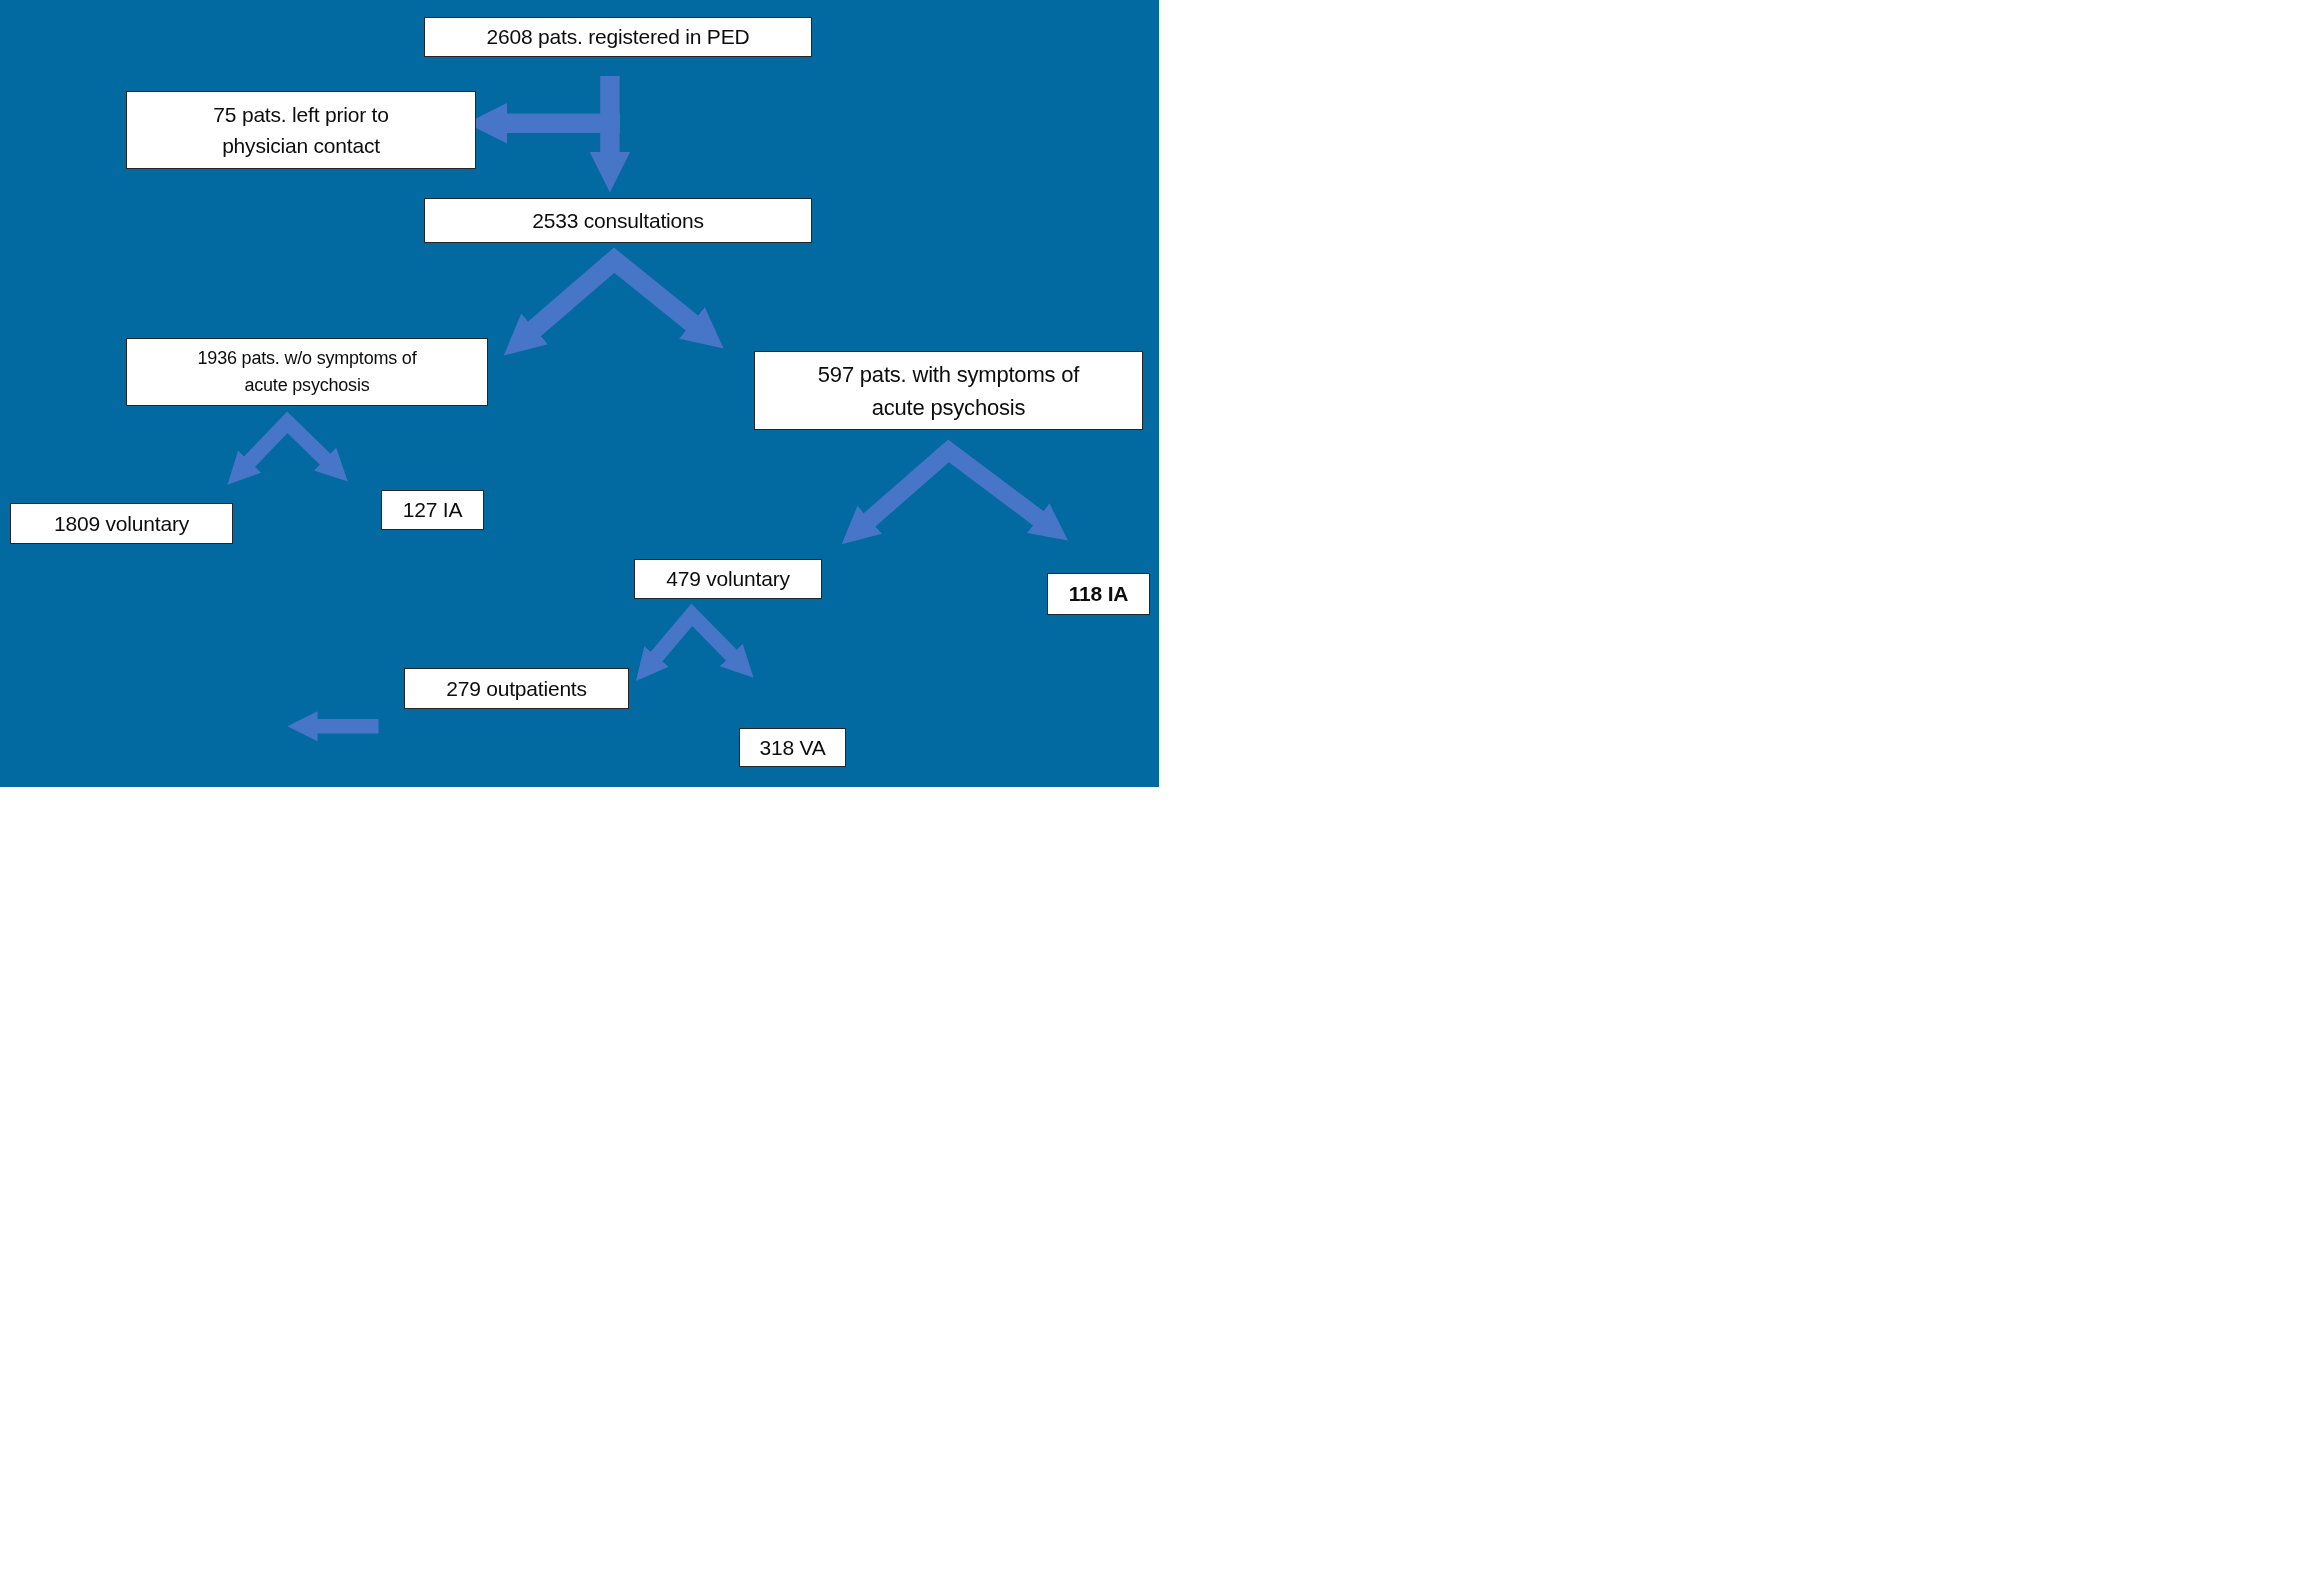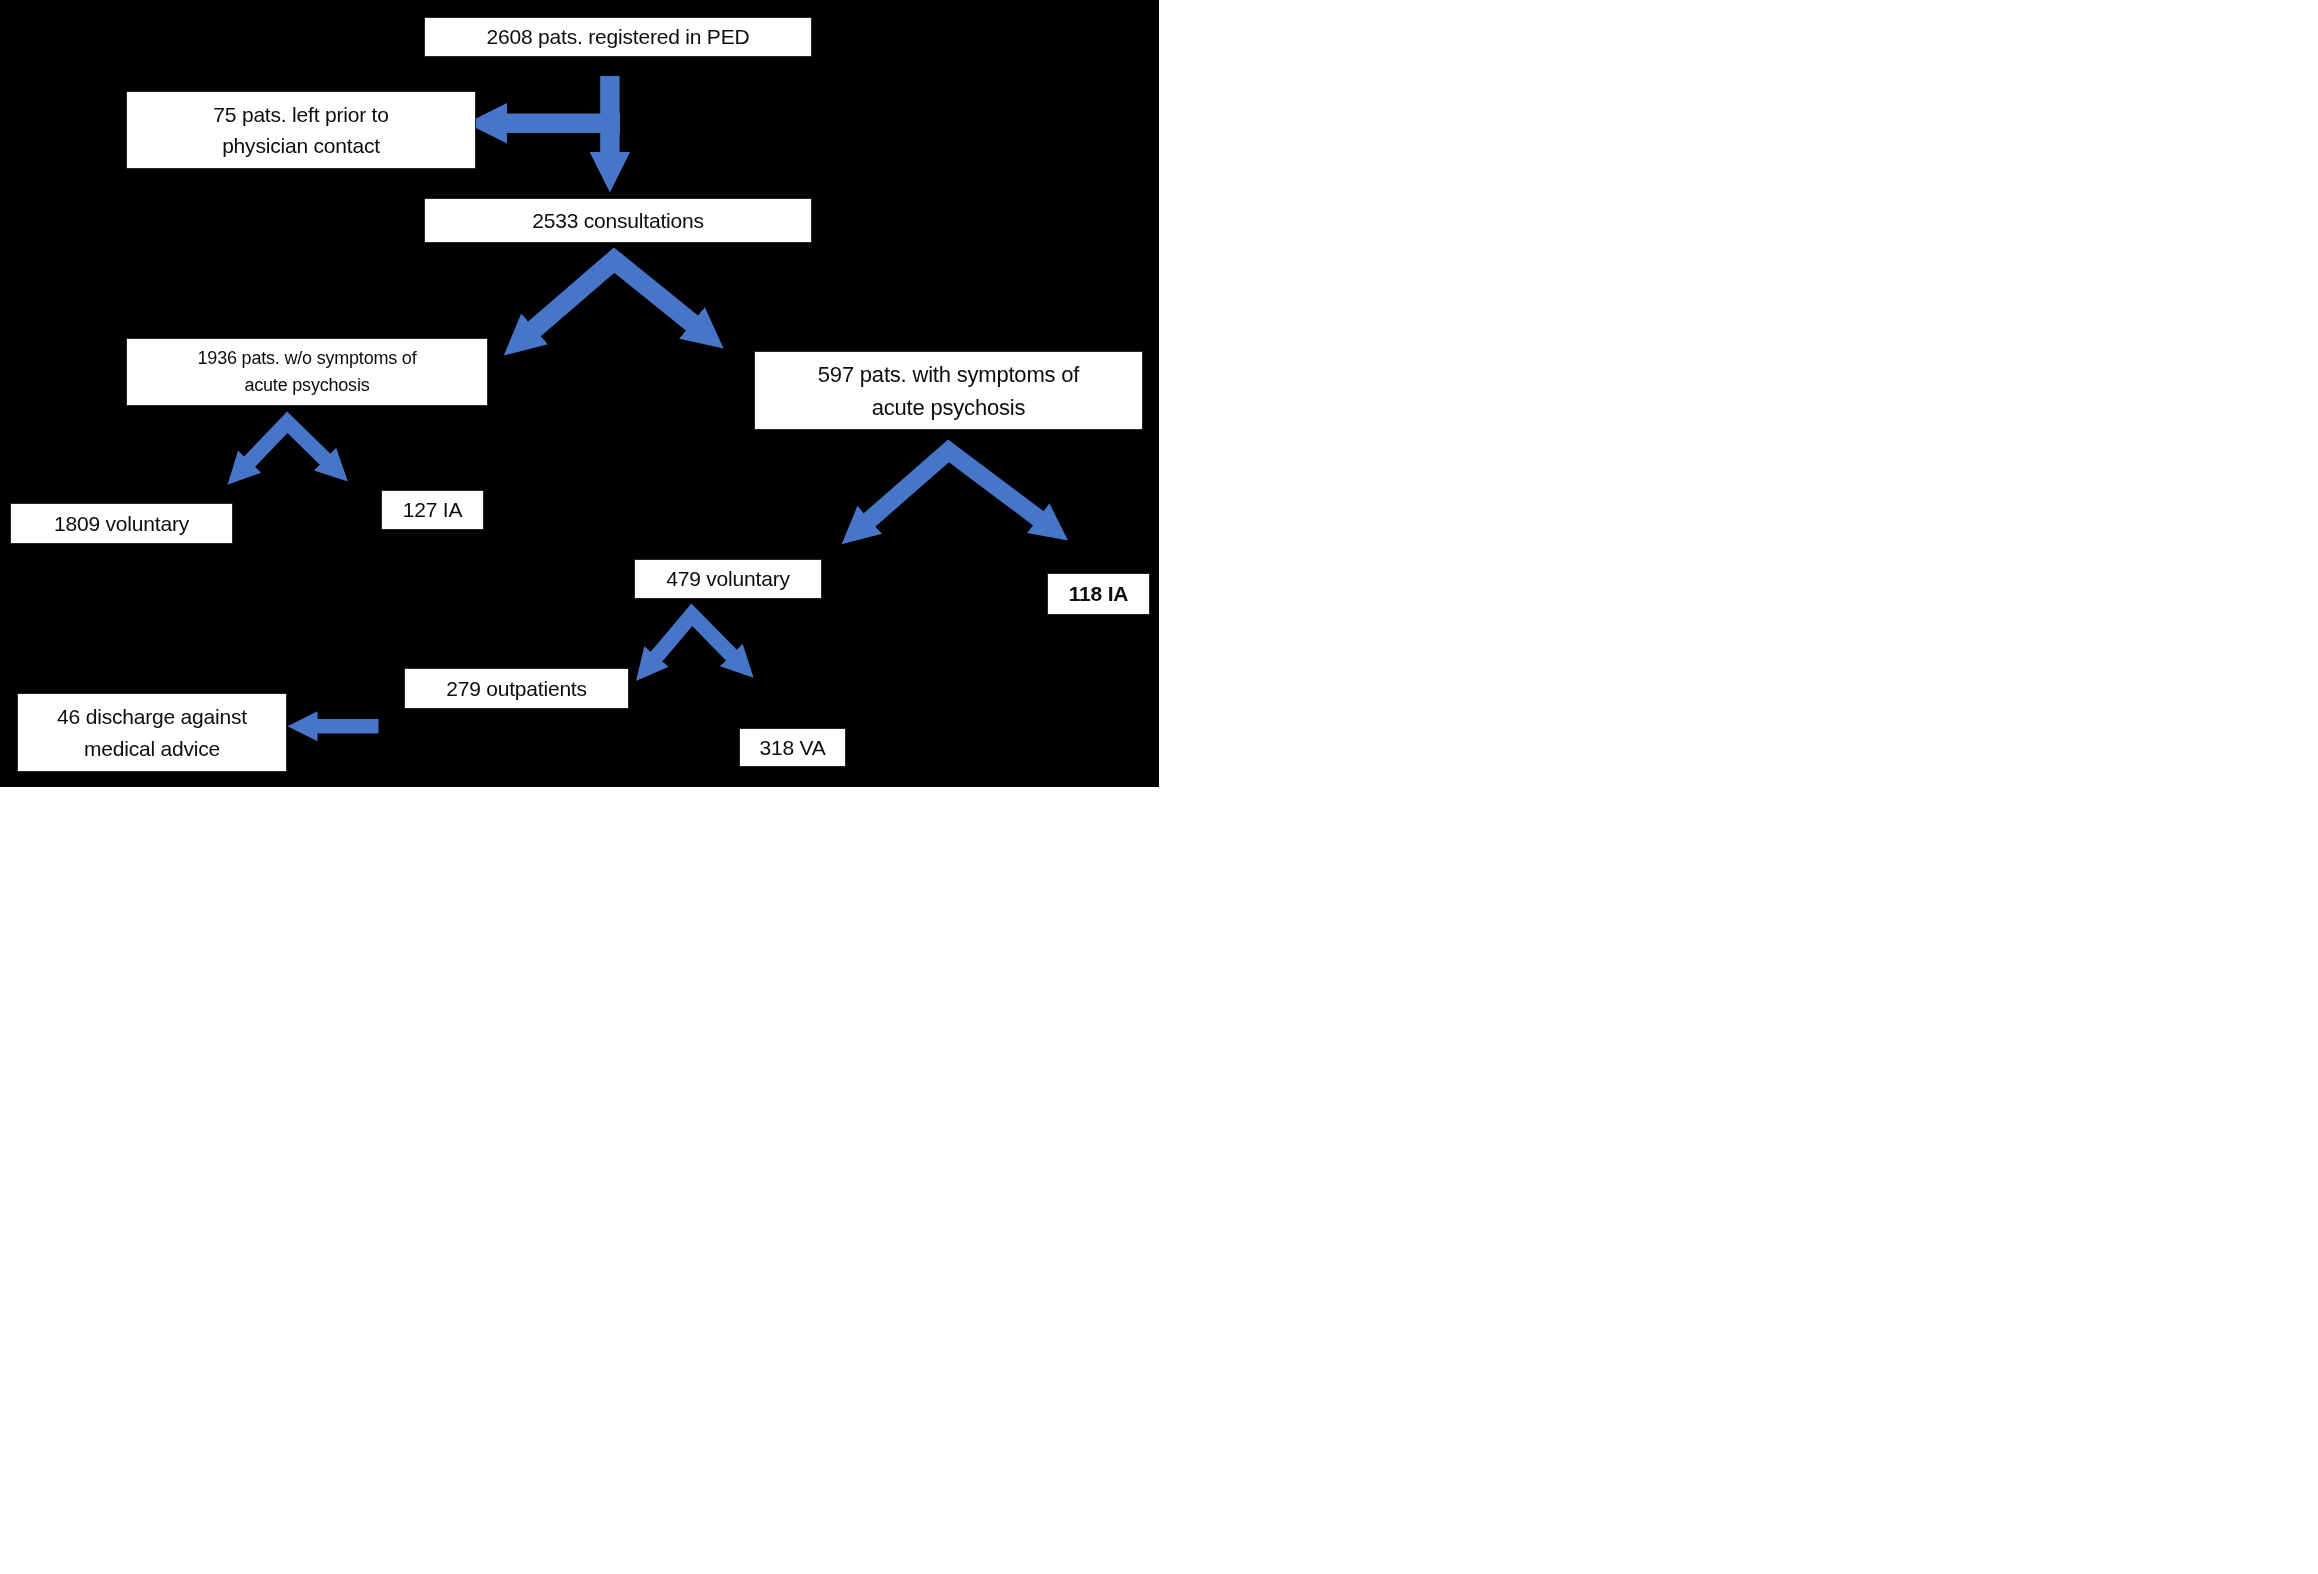--- a/index.html
+++ b/index.html
@@ -1,19 +1,19 @@
 <!DOCTYPE html>
 <html style="--arrow-color: #4775C8;font-size:13.5px"><head>
 <meta charset="utf-8">
 <style>
   html,body{margin:0;padding:0;background:#ffffff;}
   .canvas{
     position:relative;
     width:1159px;height:787px;
-    background:#000000;
+    background:#0369a1;
     font-family:"Liberation Sans", sans-serif;
     overflow:hidden;
   }
   .arrows{position:absolute;left:0;top:0;width:1159px;height:787px;}
   .arrow{stroke:var(--arrow-color,#4775C8);fill:none;stroke-linejoin:miter;stroke-linecap:butt;}
   .box{
     position:absolute;
     box-sizing:border-box;
     background:#ffffff;
     border:1.7px solid #262626;
@@ -85,17 +85,15 @@
   <div class="box" id="n-ia-wo">127 IA</div>
 
   <div class="box" id="n-voluntary-with">479 voluntary</div>
 
   <div class="box" id="n-ia-with">118 IA</div>
 
   <div class="box" id="n-outpatients">279 outpatients</div>
 
   <div class="box" id="n-va">318 VA</div>
 
-  <div class="box" id="n-discharge">46 discharge against
-medical advice</div>
 
 </div>
 
 
 </body></html>

